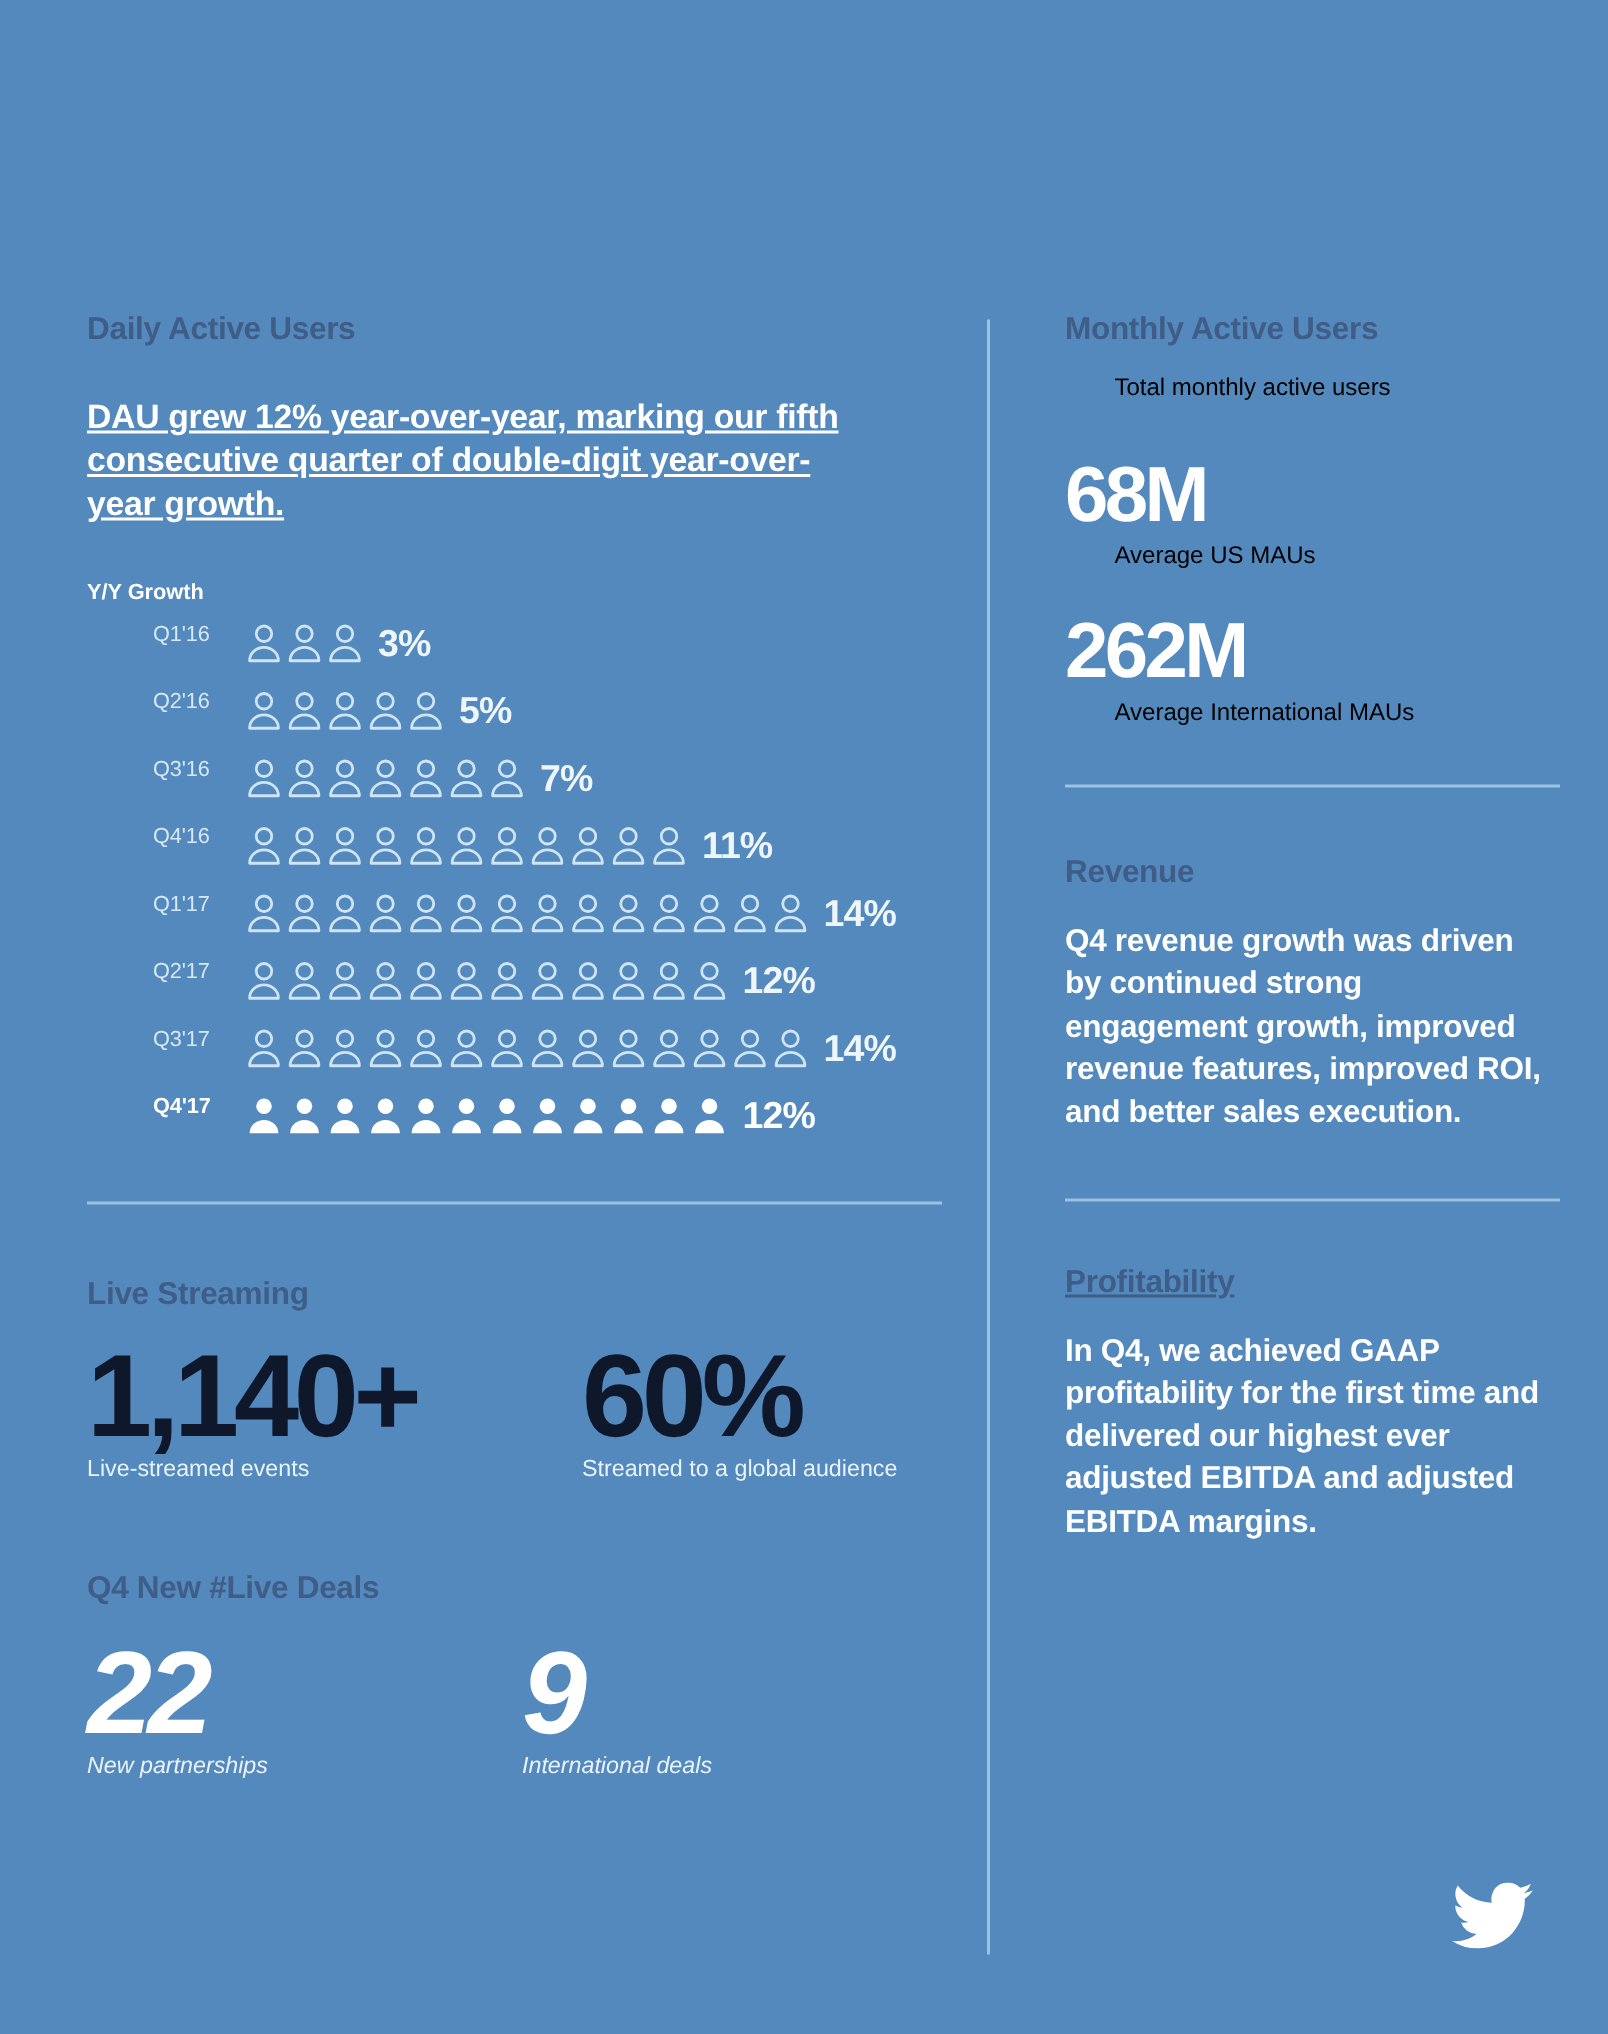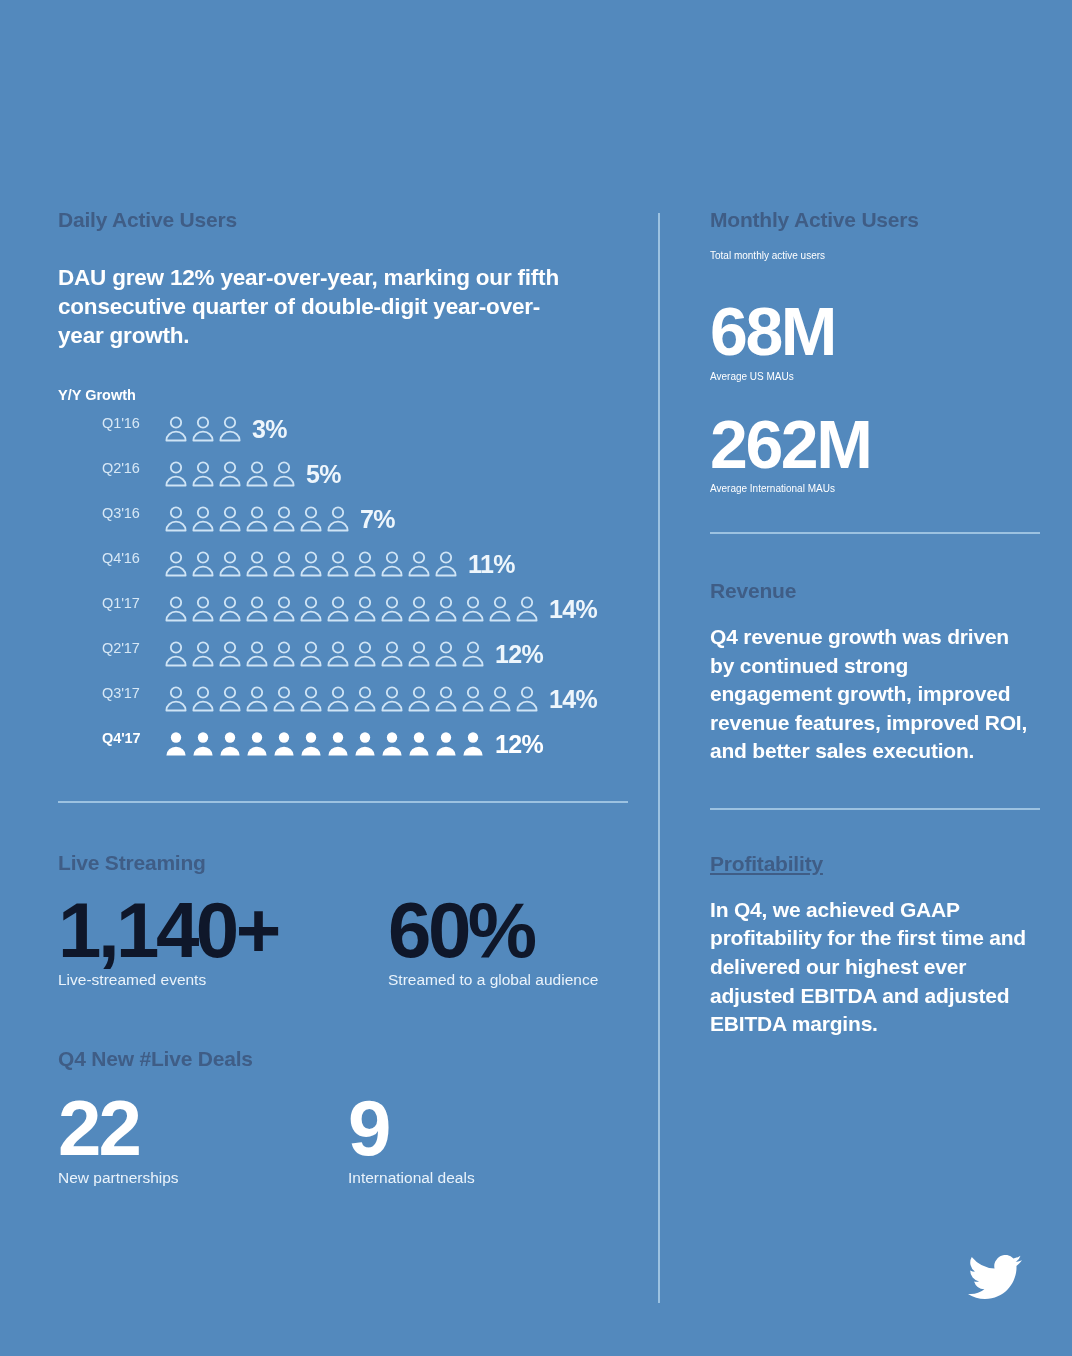--- a/index.html
+++ b/index.html
@@ -58,54 +58,54 @@
   .yy-icons{display:flex;align-items:center;gap:3px;}
   .yy-icons svg{display:block;}
   .yy-pct{
     margin-left:10px;font-size:25px;font-weight:bold;color:#eef6fc;
     letter-spacing:-0.6px;
   }
   .yy-row.highlight .yy-pct{color:#ffffff;}
 
   
   .stat-330{font-size:86px;letter-spacing:-4px;}
-  .stat-mid{font-size:68px;letter-spacing:-2.4px;}
-  .stat-cap{font-size:10px;color:#ffffff;margin-top:2px;}
+  .stat-mid{font-size:52px;letter-spacing:-2.4px;}
+  .stat-cap{font-size:16px;color:#000000;margin-top:2px;margin-left:33px;}
 
   .body-copy{
     font-size:21px;font-weight:bold;color:#ffffff;line-height:1.36;
     letter-spacing:-0.2px;
   }
 
   
   .ls-row{display:flex;align-items:flex-start;}
   .ls-item{flex:0 0 auto;}
   .ls-num{font-size:78px;font-weight:bold;color:#0f172a;letter-spacing:-3.5px;line-height:1;}
   .ls-cap{font-size:15.5px;color:#eaf3fb;margin-top:2px;}
 
-  .deal-row{display:flex;align-items:center;}
+  .deal-row{display:flex;align-items:center;font-style:italic;}
   .deal-num{font-size:78px;font-weight:bold;color:#ffffff;letter-spacing:-3px;line-height:1;}
   .deal-cap{font-size:15.5px;color:#eaf3fb;margin-top:2px;}
 
   
   .logo{position:absolute;left:968px;top:1255px;width:54px;height:45px;}
 </style>
 </head>
 <body>
 
 <div class="page">
 
 
   <div class="vdivider"></div>
 
   <div class="col-left">
 
     <div class="section-head">Daily Active Users</div>
 
-    <div class="lede" style="margin-top:32px;width:520px;">DAU grew 12% year-over-year, marking our fifth consecutive quarter of double-digit year-over-year growth.</div>
+    <div class="lede" style="margin-top:32px;width:520px;text-decoration:underline;">DAU grew 12% year-over-year, marking our fifth consecutive quarter of double-digit year-over-year growth.</div>
 
     <div class="yy-title" style="margin-top:37px;">Y/Y Growth</div>
 
     <div class="yy-rows" id="yy-rows">
         <div class="yy-row">
           <div class="yy-qlabel">Q1'16</div>
           <div class="yy-icons">
             <span>
               <svg width="24" height="27" viewBox="0 0 26 29">
                 <circle cx="13" cy="8" r="5.6" fill="none" stroke="#cfe4f5" stroke-width="2"></circle>

